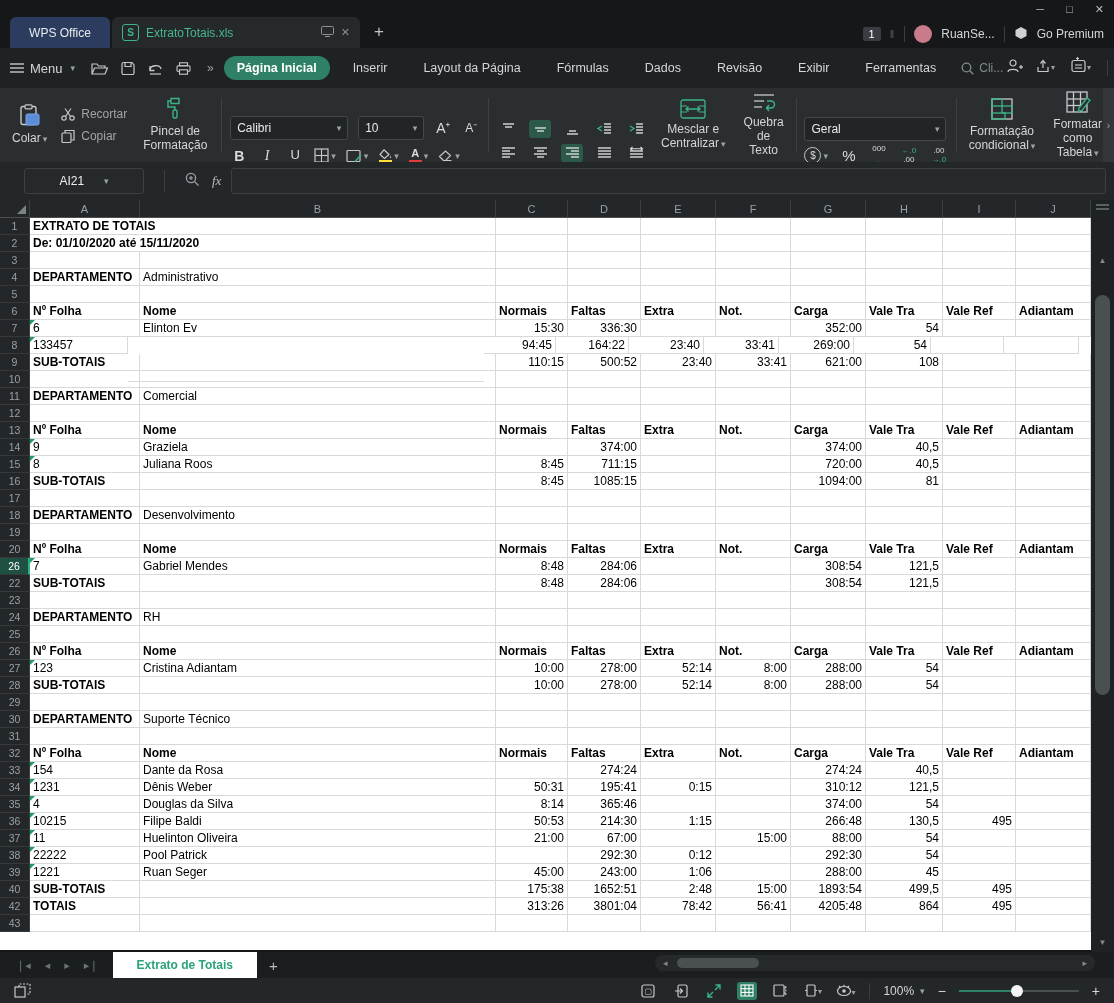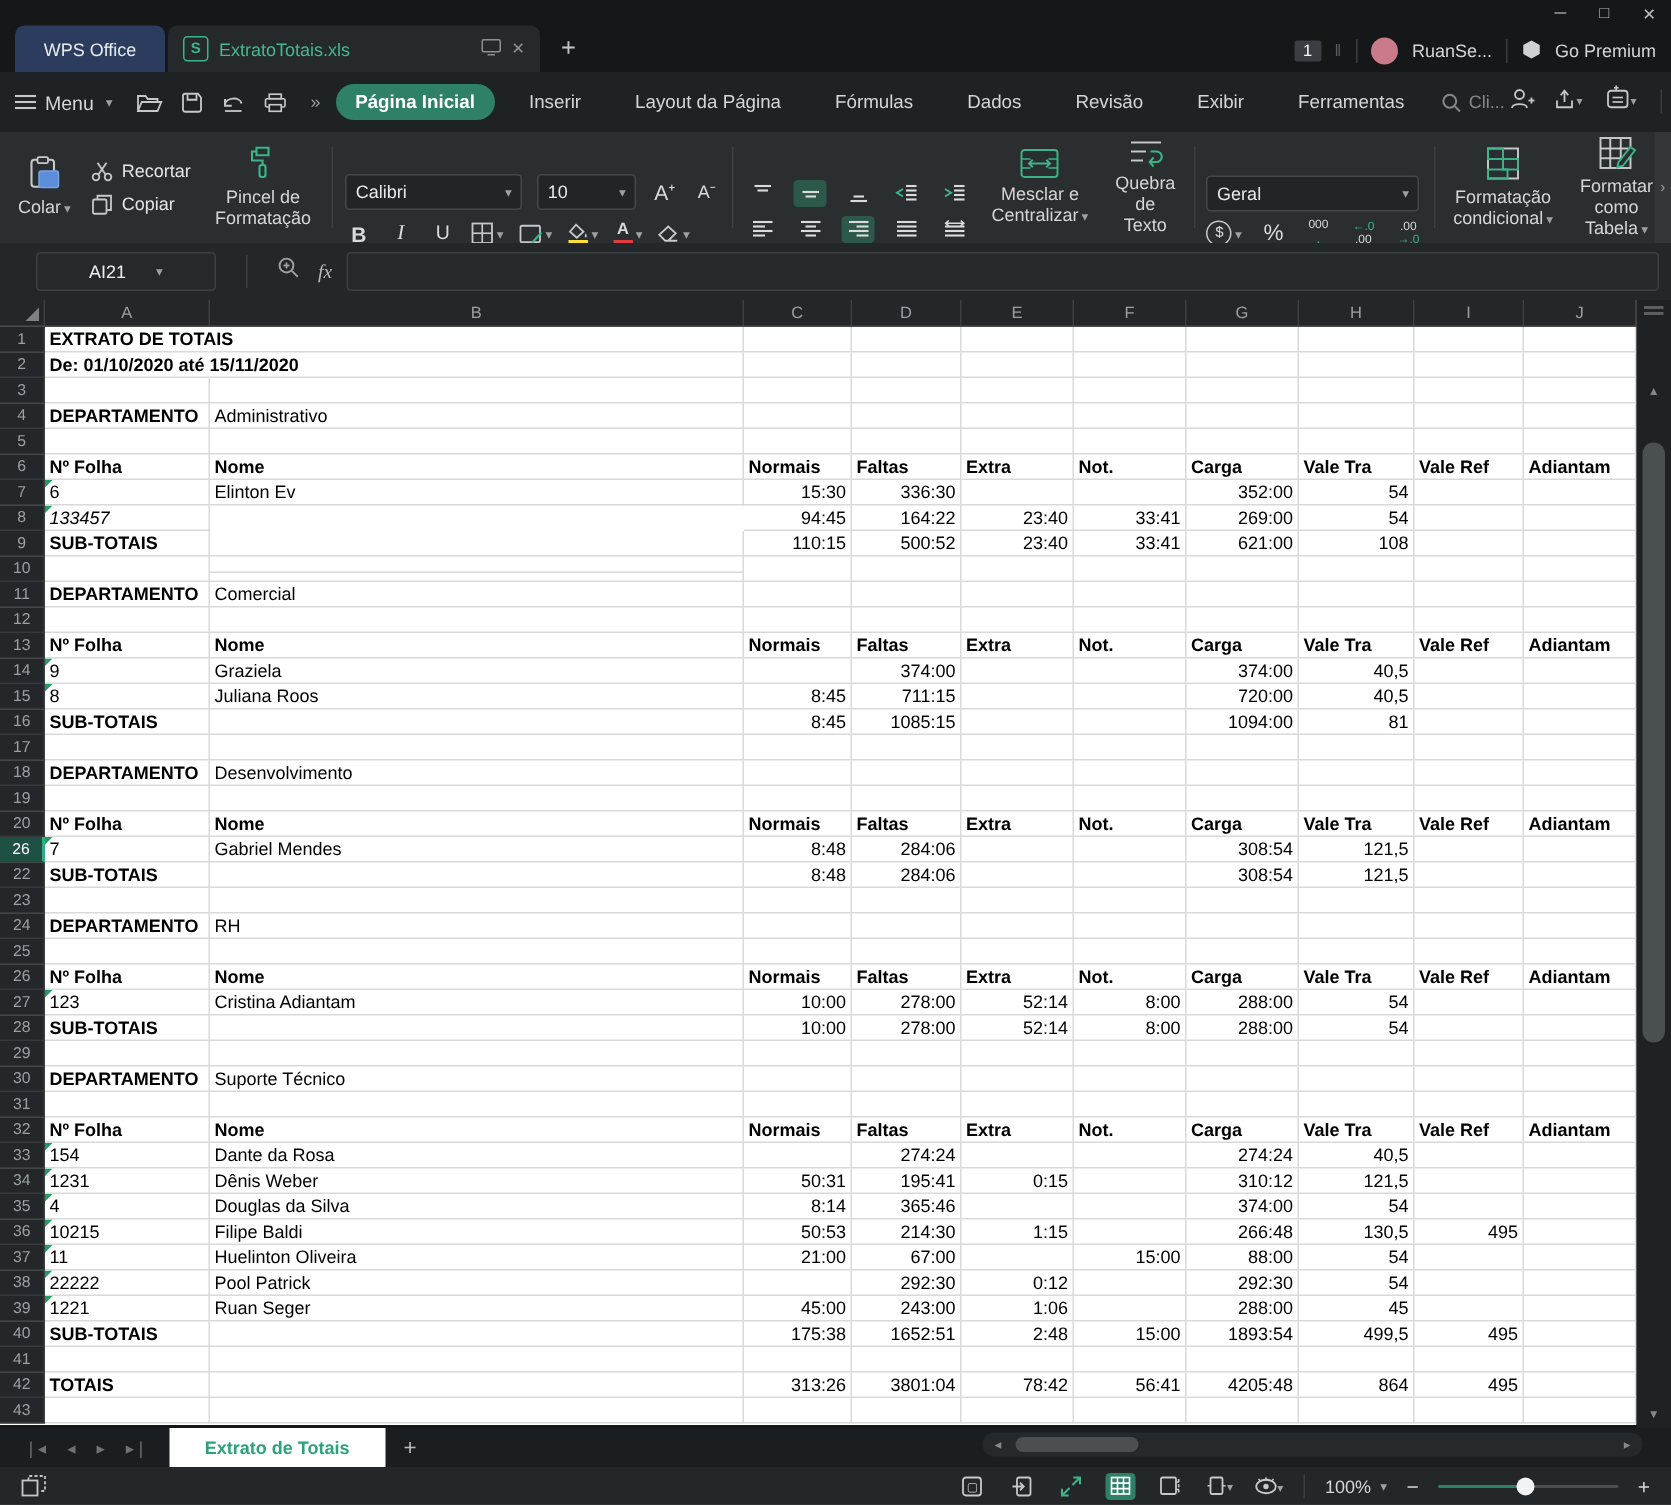--- a/index.html
+++ b/index.html
@@ -39,21 +39,21 @@
   .msearch{display:flex;align-items:center;gap:5px;color:#84898c;font-size:12px;margin-left:8px;}
   .ricons{margin-left:auto;display:flex;align-items:center;gap:14px;color:#c6c9cb;}
   
   .ribbon{position:absolute;left:0;top:88px;width:1114px;height:74px;background:#2b2e31;
           display:flex;align-items:stretch;font-size:12px;}
   .rgroup{display:flex;align-items:center;padding:0 8px;gap:10px;}
   .rdiv{width:1px;background:#3c4043;margin:10px 0;}
   .bigbtn{display:flex;flex-direction:column;align-items:center;justify-content:center;gap:4px;
           color:#d4d6d8;text-align:center;line-height:1.15;padding:2px 4px;}
   .smallcol{display:flex;flex-direction:column;gap:8px;justify-content:center;}
-  .smallbtn{display:flex;align-items:center;gap:6px;color:#e5e5e5;}
+  .smallbtn{display:flex;align-items:center;gap:6px;color:#a3a3a3;}
   .caret{color:#9ca1a4;font-size:9px;margin-left:2px;}
   .combo{background:#222528;border:1px solid #44484b;border-radius:3px;height:22px;display:flex;
          align-items:center;padding:0 6px;gap:6px;color:#e8eaec;}
   .combo .cv{flex:1;}
   .fgrid{display:flex;flex-direction:column;gap:6px;justify-content:center;margin-top:31px;}
   .frow{display:flex;align-items:center;gap:10px;}
   .tbtn{display:flex;align-items:center;justify-content:center;min-width:18px;height:18px;color:#d9dbdd;}
   .bold{font-weight:700;font-size:14px;}
   .ital{font-style:italic;font-family:"Liberation Serif",serif;font-size:14px;}
   .undl{text-decoration:none;border-bottom:2px solid #35a27d;font-size:13px;padding-bottom:0px;}
@@ -662,21 +662,21 @@
         <div class="gcell r" style="width: 73px;">336:30</div>
         <div class="gcell" style="width: 75px;"></div>
         <div class="gcell" style="width: 75px;"></div>
         <div class="gcell r" style="width: 75px;">352:00</div>
         <div class="gcell r" style="width: 77px;">54</div>
         <div class="gcell" style="width: 73px;"></div>
         <div class="gcell" style="width: 75px;"></div>
       </div>
       <div class="grow">
         <div class="ghd">8</div>
-        <div class="gcell tri" style="width: 110px; font-style: italic;">133457</div>
+        <div class="gcell tri" style="width: 98px;">133457</div>
         <div class="gcell" style="width: 356px; margin-top: 44px;">Guilherme Goetz</div>
         <div class="gcell r" style="width: 72px;">94:45</div>
         <div class="gcell r" style="width: 73px;">164:22</div>
         <div class="gcell r" style="width: 75px;">23:40</div>
         <div class="gcell r" style="width: 75px;">33:41</div>
         <div class="gcell r" style="width: 75px;">269:00</div>
         <div class="gcell r" style="width: 77px;">54</div>
         <div class="gcell" style="width: 73px;"></div>
         <div class="gcell" style="width: 75px;"></div>
       </div>
@@ -1087,33 +1087,20 @@
         <div class="ghd">40</div>
         <div class="gcell b" style="width: 110px;">SUB-TOTAIS</div>
         <div class="gcell" style="width: 356px;"></div>
         <div class="gcell r" style="width: 72px;">175:38</div>
         <div class="gcell r" style="width: 73px;">1652:51</div>
         <div class="gcell r" style="width: 75px;">2:48</div>
         <div class="gcell r" style="width: 75px;">15:00</div>
         <div class="gcell r" style="width: 75px;">1893:54</div>
         <div class="gcell r" style="width: 77px;">499,5</div>
         <div class="gcell r" style="width: 73px;">495</div>
-        <div class="gcell" style="width: 75px;"></div>
-      </div>
-      <div class="grow">
-        <div class="ghd">41</div>
-        <div class="gcell" style="width: 110px;"></div>
-        <div class="gcell" style="width: 356px;"></div>
-        <div class="gcell" style="width: 72px;"></div>
-        <div class="gcell" style="width: 73px;"></div>
-        <div class="gcell" style="width: 75px;"></div>
-        <div class="gcell" style="width: 75px;"></div>
-        <div class="gcell" style="width: 75px;"></div>
-        <div class="gcell" style="width: 77px;"></div>
-        <div class="gcell" style="width: 73px;"></div>
         <div class="gcell" style="width: 75px;"></div>
       </div>
       <div class="grow">
         <div class="ghd">42</div>
         <div class="gcell b" style="width: 110px;">TOTAIS</div>
         <div class="gcell" style="width: 356px;"></div>
         <div class="gcell r" style="width: 72px;">313:26</div>
         <div class="gcell r" style="width: 73px;">3801:04</div>
         <div class="gcell r" style="width: 75px;">78:42</div>
         <div class="gcell r" style="width: 75px;">56:41</div>

